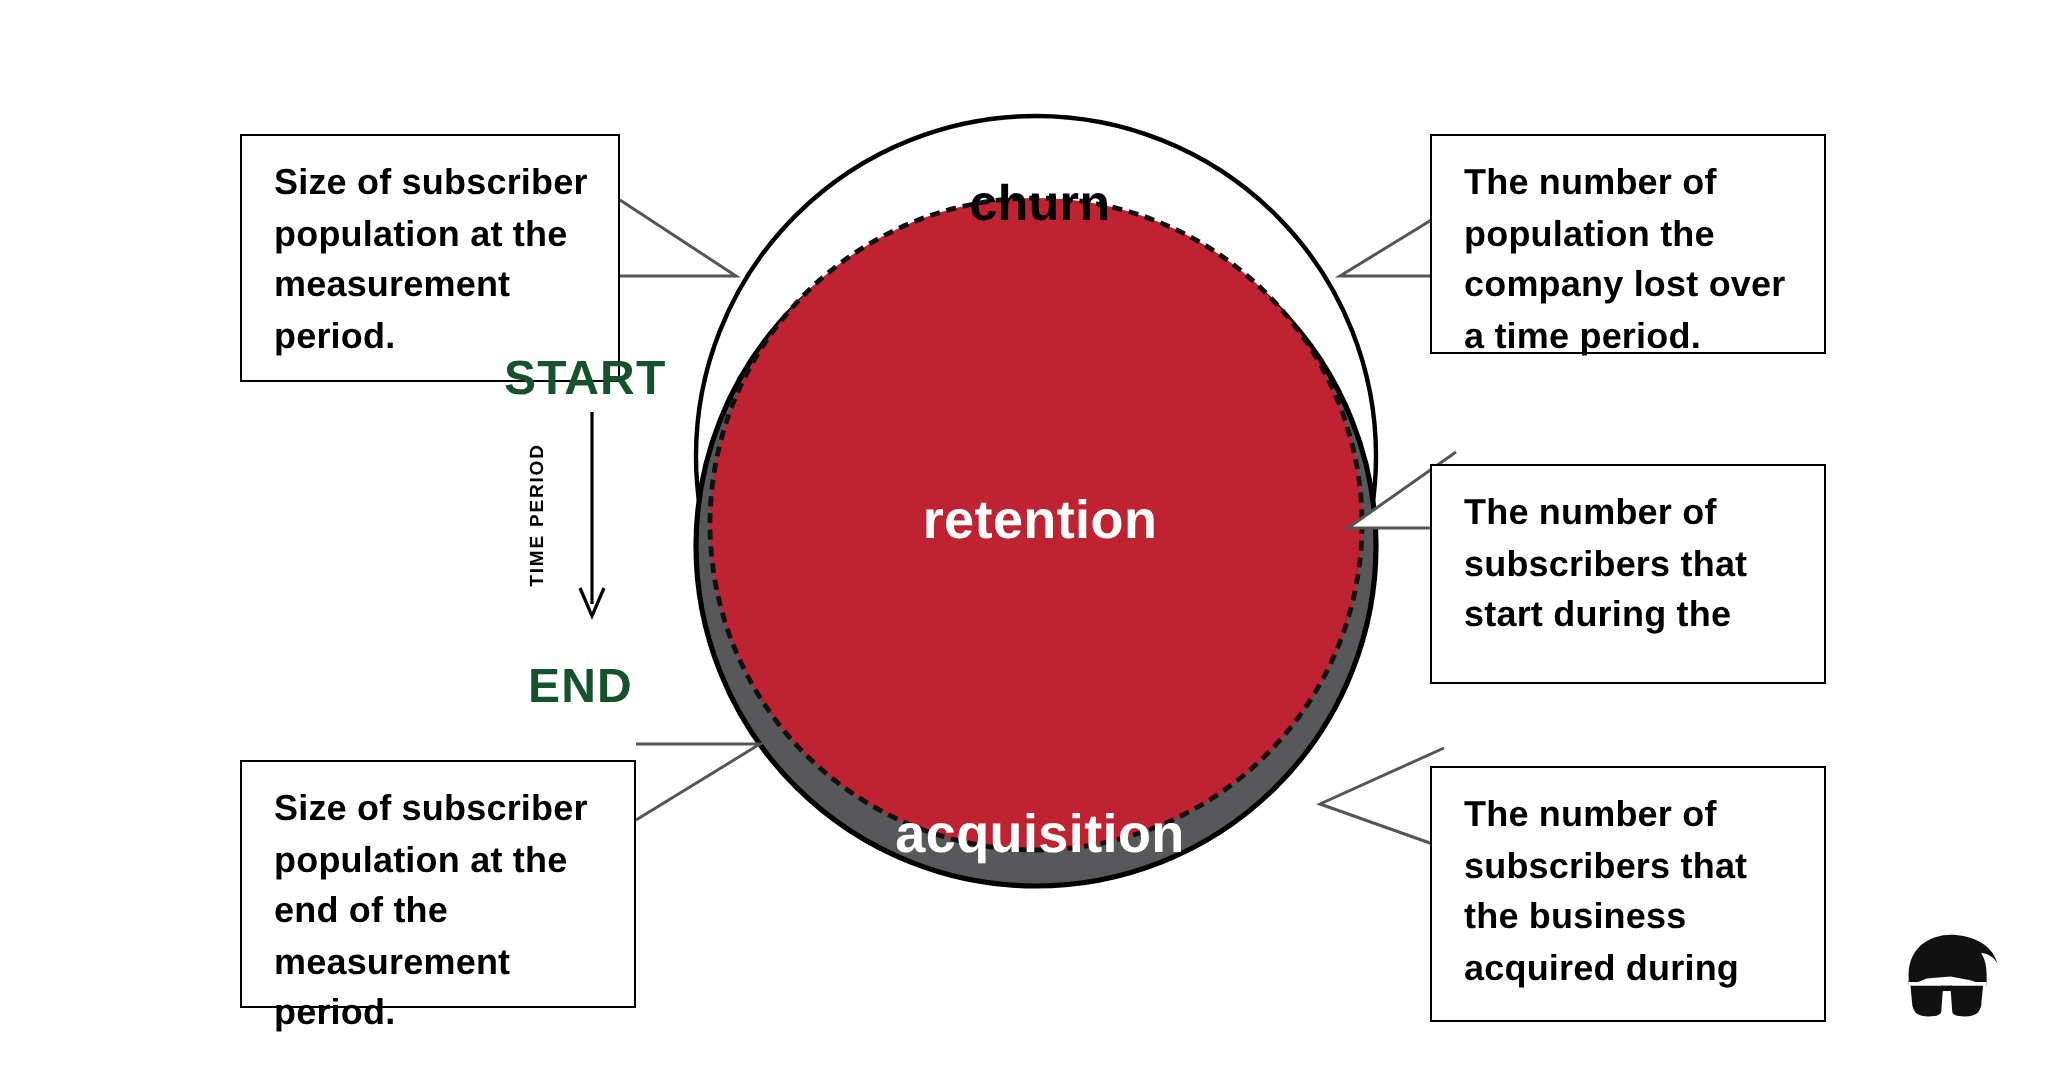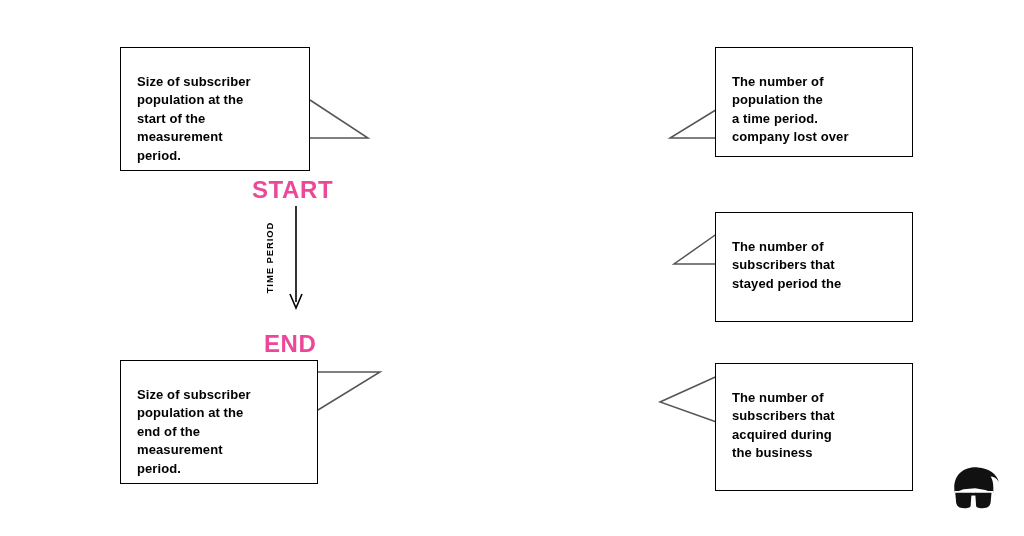--- a/index.html
+++ b/index.html
@@ -62,26 +62,27 @@
     font-weight: 700;
     letter-spacing: 0.2px;
   }
 
   
   .callout {
     position: absolute;
     box-sizing: border-box;
     background: #ffffff;
     border: 1.6px solid #000000;
-    padding: 25px 14px 10px 16px;
-    font-size: 13px;
+    padding: 11px 14px 10px 16px;
+    font-size: 18px;
     line-height: 1.42;
     color: #000000;
     font-weight: 600;
     letter-spacing: 0.1px;
+    margin-top: 20px;
   }
   .callout p { margin: 0; }
 
   #callout-start    { left: 120px; top: 47px;  width: 190px; height: 124px; }
   #callout-churn    { left: 715px; top: 47px;  width: 198px; height: 110px; }
   #callout-retention{ left: 715px; top: 212px; width: 198px; height: 110px; }
   #callout-end      { left: 120px; top: 360px; width: 198px; height: 124px; }
   #callout-acquire  { left: 715px; top: 363px; width: 198px; height: 128px; }
 
   
@@ -97,21 +98,21 @@
     top: 176px;
     width: 110px;
     height: 176px;
   }
   .tl-word {
     position: absolute;
     font-family: "Liberation Sans", sans-serif;
     font-weight: 700;
     font-size: 24px;
     letter-spacing: 0.6px;
-    color: #ec4899;
+    color: #14532d;
     white-space: nowrap;
   }
   #tl-start { left: 16px; top: 0px; }
   #tl-end   { left: 28px; top: 154px; }
   #tl-period {
     position: absolute;
     left: -15px;
     top: 76px;
     width: 96px;
     text-align: center;
@@ -131,20 +132,34 @@
     bottom: 16px;
     width: 58px;
     height: 58px;
   }
 </style>
 </head>
 <body>
 
 <div id="canvas">
 
+  <div class="venn">
+    <svg width="380" height="420" viewBox="0 0 380 420" xmlns="http://www.w3.org/2000/svg" aria-hidden="true">
+
+      <circle cx="188" cy="188" r="170" fill="#FFFFFF" stroke="#000000" stroke-width="2.2"></circle>
+
+      <circle cx="188" cy="233" r="170" fill="#58585A" stroke="#000000" stroke-width="2.6"></circle>
+
+      <circle cx="188" cy="222" r="163" fill="#BF2230" stroke="#111111" stroke-width="2.4" stroke-dasharray="5 3.4"></circle>
+    </svg>
+
+    <div class="circle-label" id="label-churn">churn</div>
+    <div class="circle-label" id="label-retention">retention</div>
+    <div class="circle-label" id="label-acquisition">acquisition</div>
+  </div>
 
   <svg class="tail" style="left:306px; top:96px;" width="74" height="56" xmlns="http://www.w3.org/2000/svg">
     <polyline points="4,4 62,42 4,42" fill="#ffffff" stroke="#555555" stroke-width="1.5" stroke-linejoin="miter"></polyline>
   </svg>
 
   <svg class="tail" style="left:660px; top:96px;" width="76" height="56" xmlns="http://www.w3.org/2000/svg">
     <polyline points="72,4 10,42 72,42" fill="#ffffff" stroke="#555555" stroke-width="1.5" stroke-linejoin="miter"></polyline>
   </svg>
 
   <svg class="tail" style="left:668px; top:222px;" width="64" height="52" xmlns="http://www.w3.org/2000/svg">
@@ -155,51 +170,50 @@
     <polyline points="4,4 66,4 4,42" fill="#ffffff" stroke="#555555" stroke-width="1.5" stroke-linejoin="miter"></polyline>
   </svg>
 
   <svg class="tail" style="left:650px; top:368px;" width="76" height="60" xmlns="http://www.w3.org/2000/svg">
     <polyline points="72,6 10,34 72,56" fill="#ffffff" stroke="#555555" stroke-width="1.5" stroke-linejoin="miter"></polyline>
   </svg>
 
   <div class="callout" id="callout-start">
     <p>Size of subscriber</p>
     <p>population at the</p>
-    <p>start of the</p>
     <p>measurement</p>
     <p>period.</p>
   </div>
 
   <div class="callout" id="callout-churn">
     <p>The number of</p>
     <p>population the</p>
+    <p>company lost over</p>
     <p>a time period.</p>
-    <p>company lost over</p>
   </div>
 
   <div class="callout" id="callout-retention">
     <p>The number of</p>
     <p>subscribers that</p>
-    <p>stayed period the</p>
+    <p>start during the</p>
   </div>
 
   <div class="callout" id="callout-end">
     <p>Size of subscriber</p>
     <p>population at the</p>
     <p>end of the</p>
     <p>measurement</p>
     <p>period.</p>
   </div>
 
   <div class="callout" id="callout-acquire">
     <p>The number of</p>
     <p>subscribers that</p>
+    <p>the business</p>
     <p>acquired during</p>
-    <p>the business</p>
   </div>
 
   <div id="timeline">
     <div class="tl-word" id="tl-start">START</div>
 
     <svg id="tl-arrow" width="16" height="108" xmlns="http://www.w3.org/2000/svg">
       <line x1="8" y1="0" x2="8" y2="96" stroke="#000000" stroke-width="1.6"></line>
       <polyline points="2,88 8,102 14,88" fill="none" stroke="#000000" stroke-width="1.6"></polyline>
     </svg>
 

